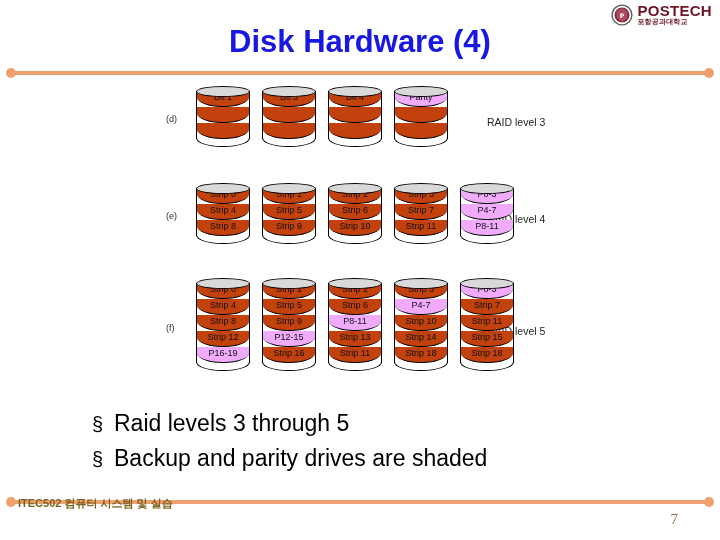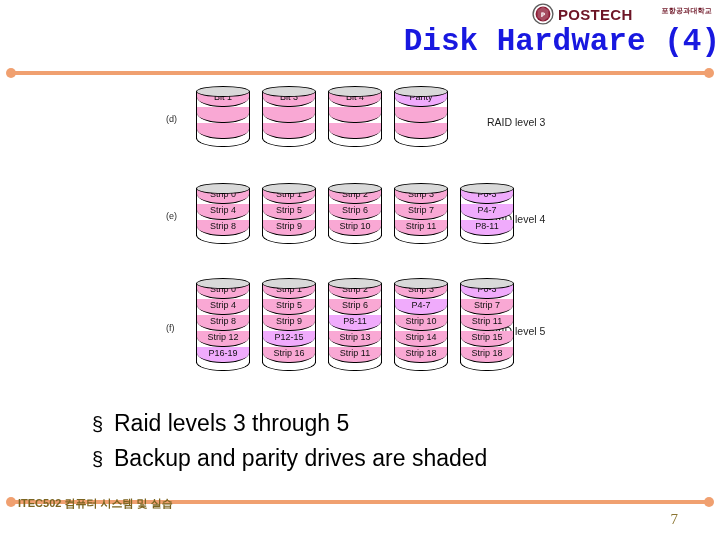--- a/index.html
+++ b/index.html
@@ -25,24 +25,23 @@
     align-items: center;
     gap: 4px;
   }
   #logo .crest {
     width: 22px;
     height: 22px;
     flex: none;
   }
   #logo .wordmark {
     display: flex;
-    flex-direction: row;
+    flex-direction: column;
     align-items: flex-start;
     line-height: 1;
-    gap: 29px;
   }
   #logo .wm-main {
     font-family: "Liberation Sans", sans-serif;
     font-weight: bold;
     font-size: 15px;
     letter-spacing: 0.3px;
     color: #6d1526;
   }
   #logo .wm-sub {
     font-family: Liberation Serif, serif;
@@ -52,22 +51,22 @@
     color: #6d1526;
     margin-top: 1px;
   }
 
   
   #slide-title {
     position: absolute;
     top: 24px;
     left: 0;
     width: 720px;
-    text-align: right;
-    font-family: Liberation Mono, monospace;
+    text-align: center;
+    font-family: Liberation Sans, sans-serif;
     font-weight: bold;
     font-size: 31px;
     color: #1818e0;
     letter-spacing: 0px;
   }
 
   
   .rule {
     position: absolute;
     left: 6px;
@@ -156,21 +155,21 @@
     border-left: 1.2px solid #000;
     border-right: 1.2px solid #000;
     box-sizing: border-box;
     z-index: 2;
   }
   .cyl .band {
     height: 16px;
     box-sizing: border-box;
     border-bottom: 1.2px solid #000;
     border-radius: 0 0 48% 48% / 0 0 10px 10px;
-    background: #f9a8d4;
+    background: #c2410c;
     display: flex;
     align-items: center;
     justify-content: center;
     position: relative;
   }
   .cyl .band.shaded { background: #f0abfc; }
   .cyl .band span {
     font-family: "Liberation Sans", sans-serif;
     font-size: 9px;
     color: #111;

